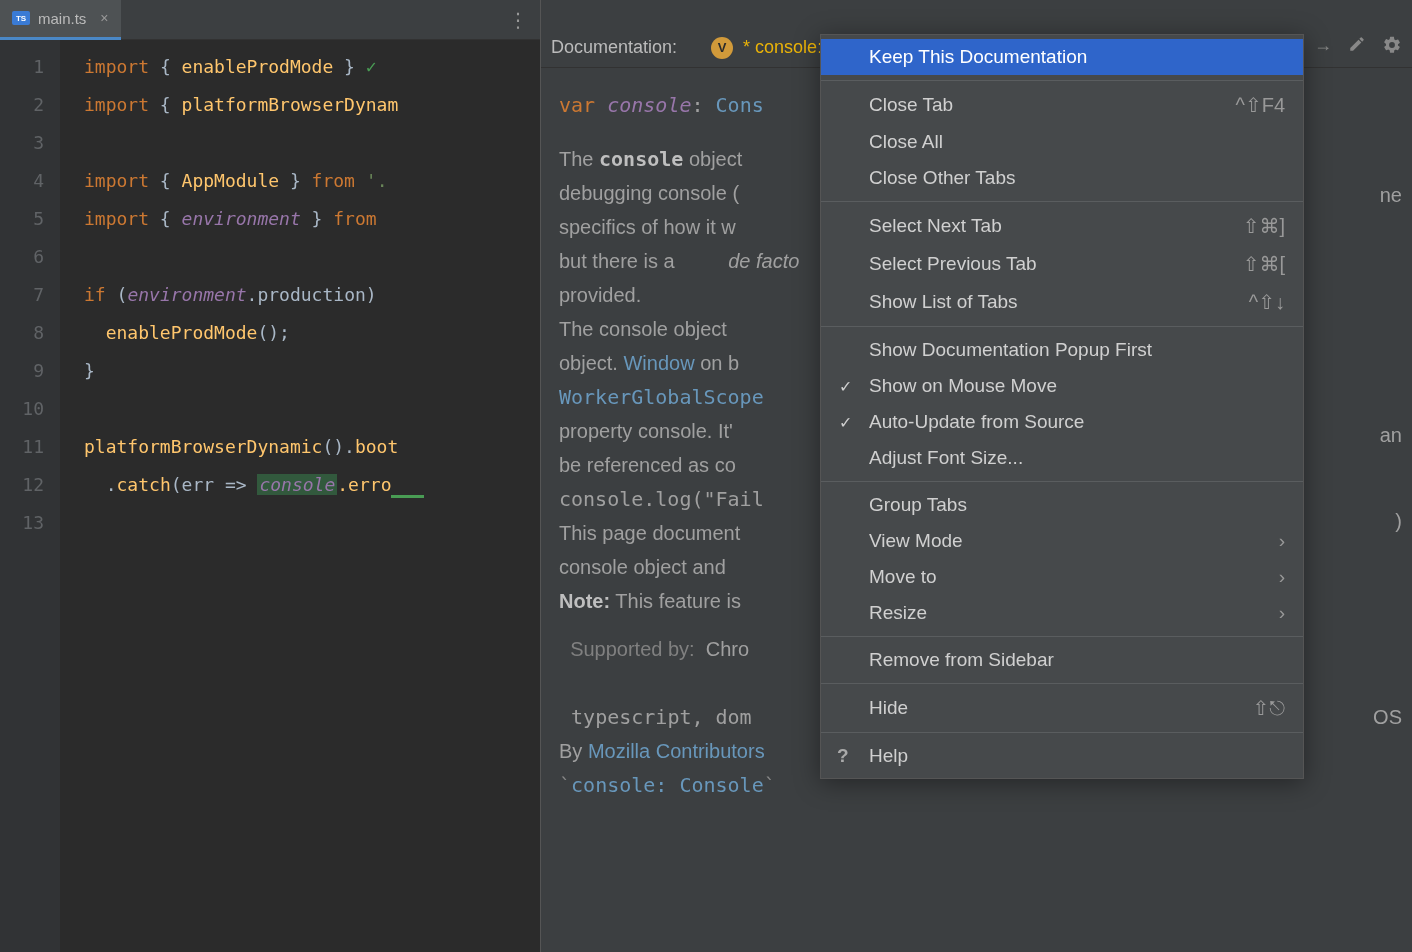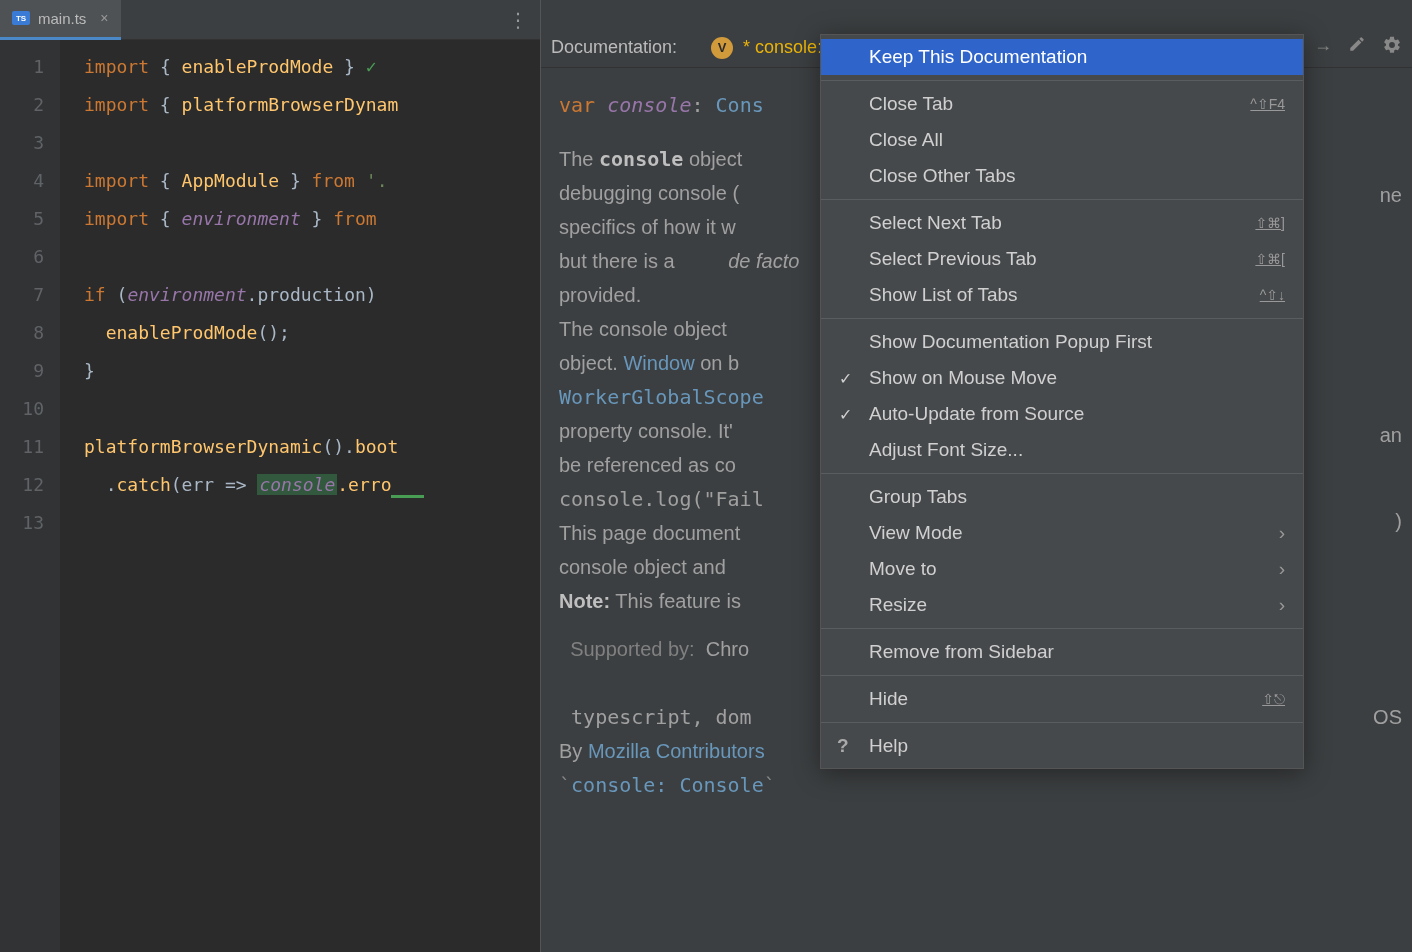--- a/index.html
+++ b/index.html
@@ -73,21 +73,21 @@
   background: #46494b; border: 1px solid #555; box-shadow: 0 4px 24px rgba(0,0,0,0.4);
   z-index: 100; font-size: 19px; color: #d0d0d0; padding: 4px 0;
 }
 .menu-item {
   display: flex; align-items: center; padding: 7px 18px; cursor: pointer;
   position: relative;
 }
 .menu-item.highlighted { background: #2f65ca; color: #fff; }
 .menu-item .check { position: absolute; left: 18px; color: #d0d0d0; font-size: 16px; }
 .menu-item .label { margin-left: 30px; }
-.menu-item .shortcut { margin-left: auto; color: #999; font-size: 14px; text-decoration: underline; }
+.menu-item .shortcut { margin-left: auto; color: #999; font-size: 20px; }
 .menu-item .submenu-arrow { margin-left: auto; color: #999; }
 .menu-sep { height: 1px; background: #5a5d5f; margin: 5px 0; }
 .help-icon { position: absolute; left: 16px; color: #aaa; font-weight: bold; }
 
 svg.gear { width: 20px; height: 20px; fill: #888; }
 svg.pencil { width: 18px; height: 18px; fill: #888; }
 </style>
 </head>
 <body>
 

